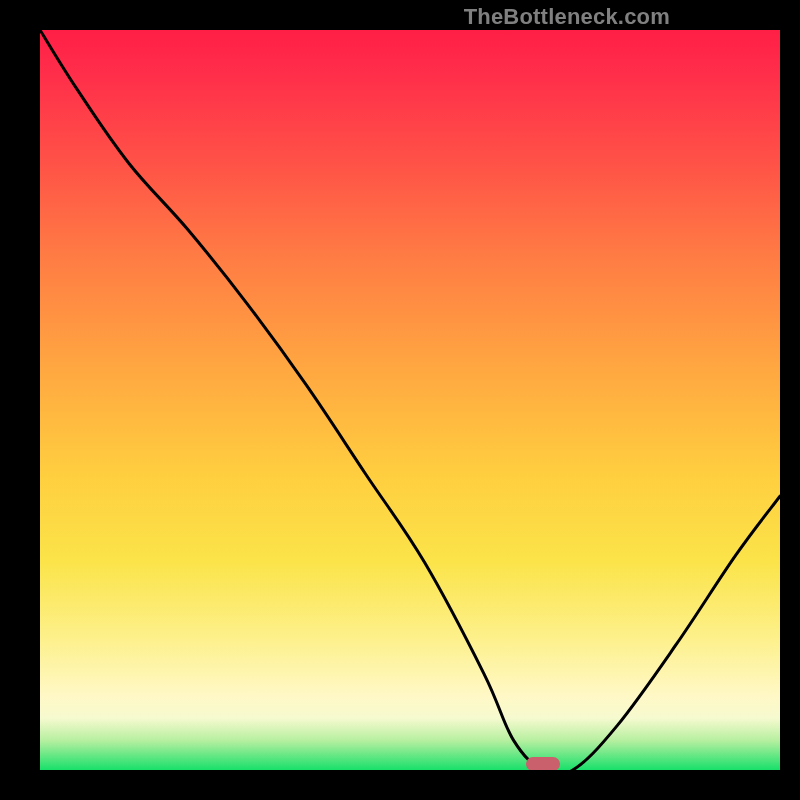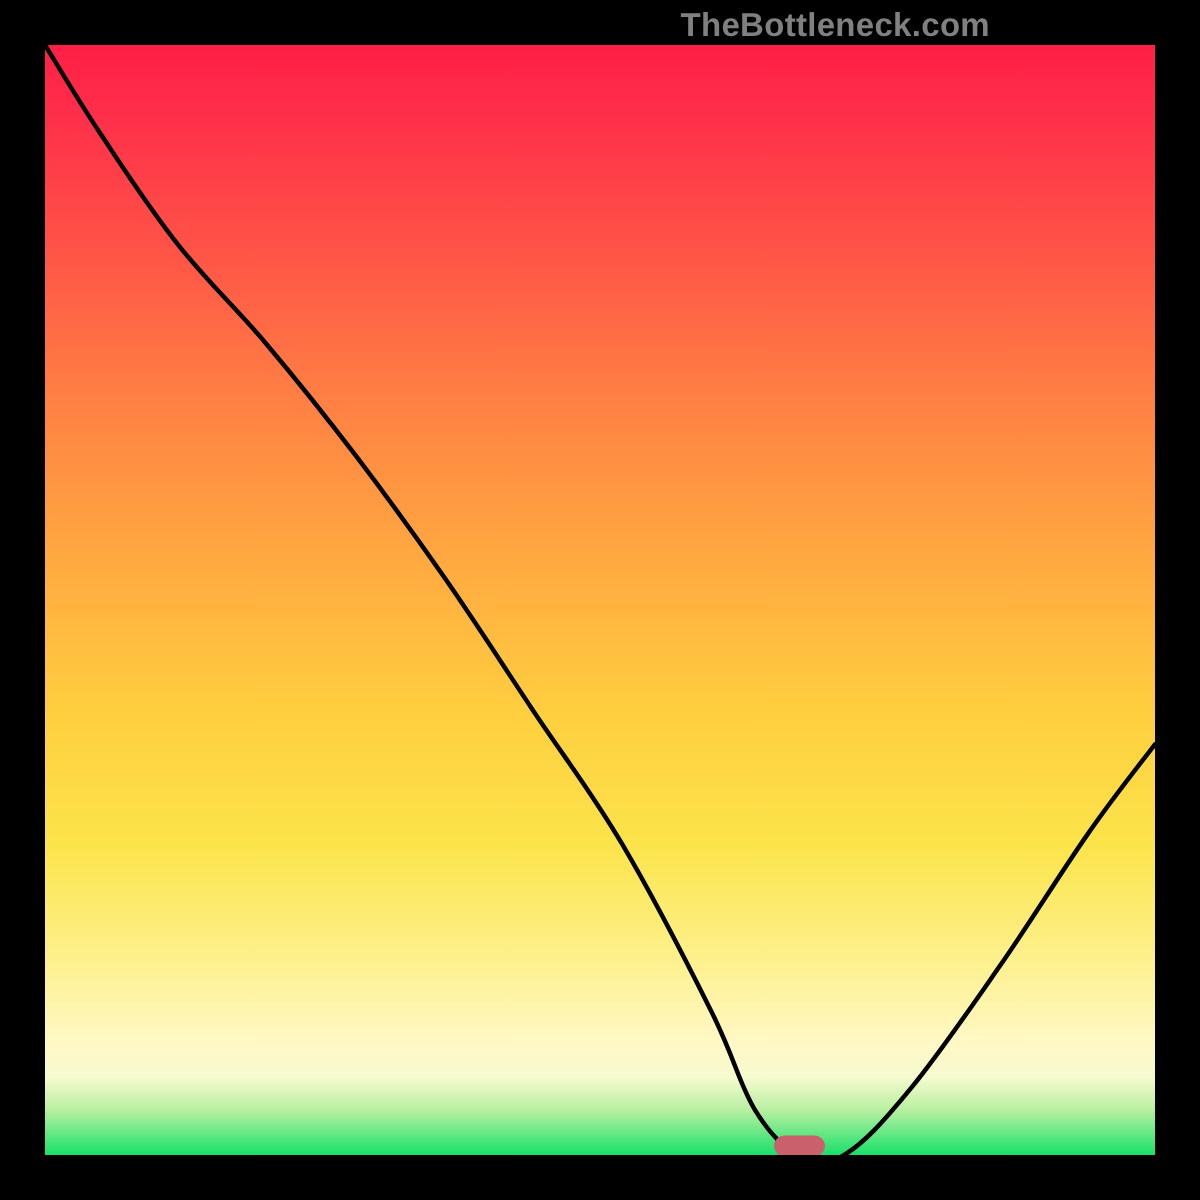--- a/index.html
+++ b/index.html
@@ -9,20 +9,21 @@
     height: 800px;
     background: #000;
     overflow: hidden;
     font-family: Arial, Helvetica, sans-serif;
   }
   .wrap {
     position: relative;
     width: 668px;
     height: 800px;
     background: #000;
+    margin-left: 10px;
   }
   .watermark {
     position: absolute;
     top: 4px;
     right: 8px;
     color: #808080;
     font-size: 22px;
     font-weight: 600;
     letter-spacing: 0.2px;
     z-index: 3;

